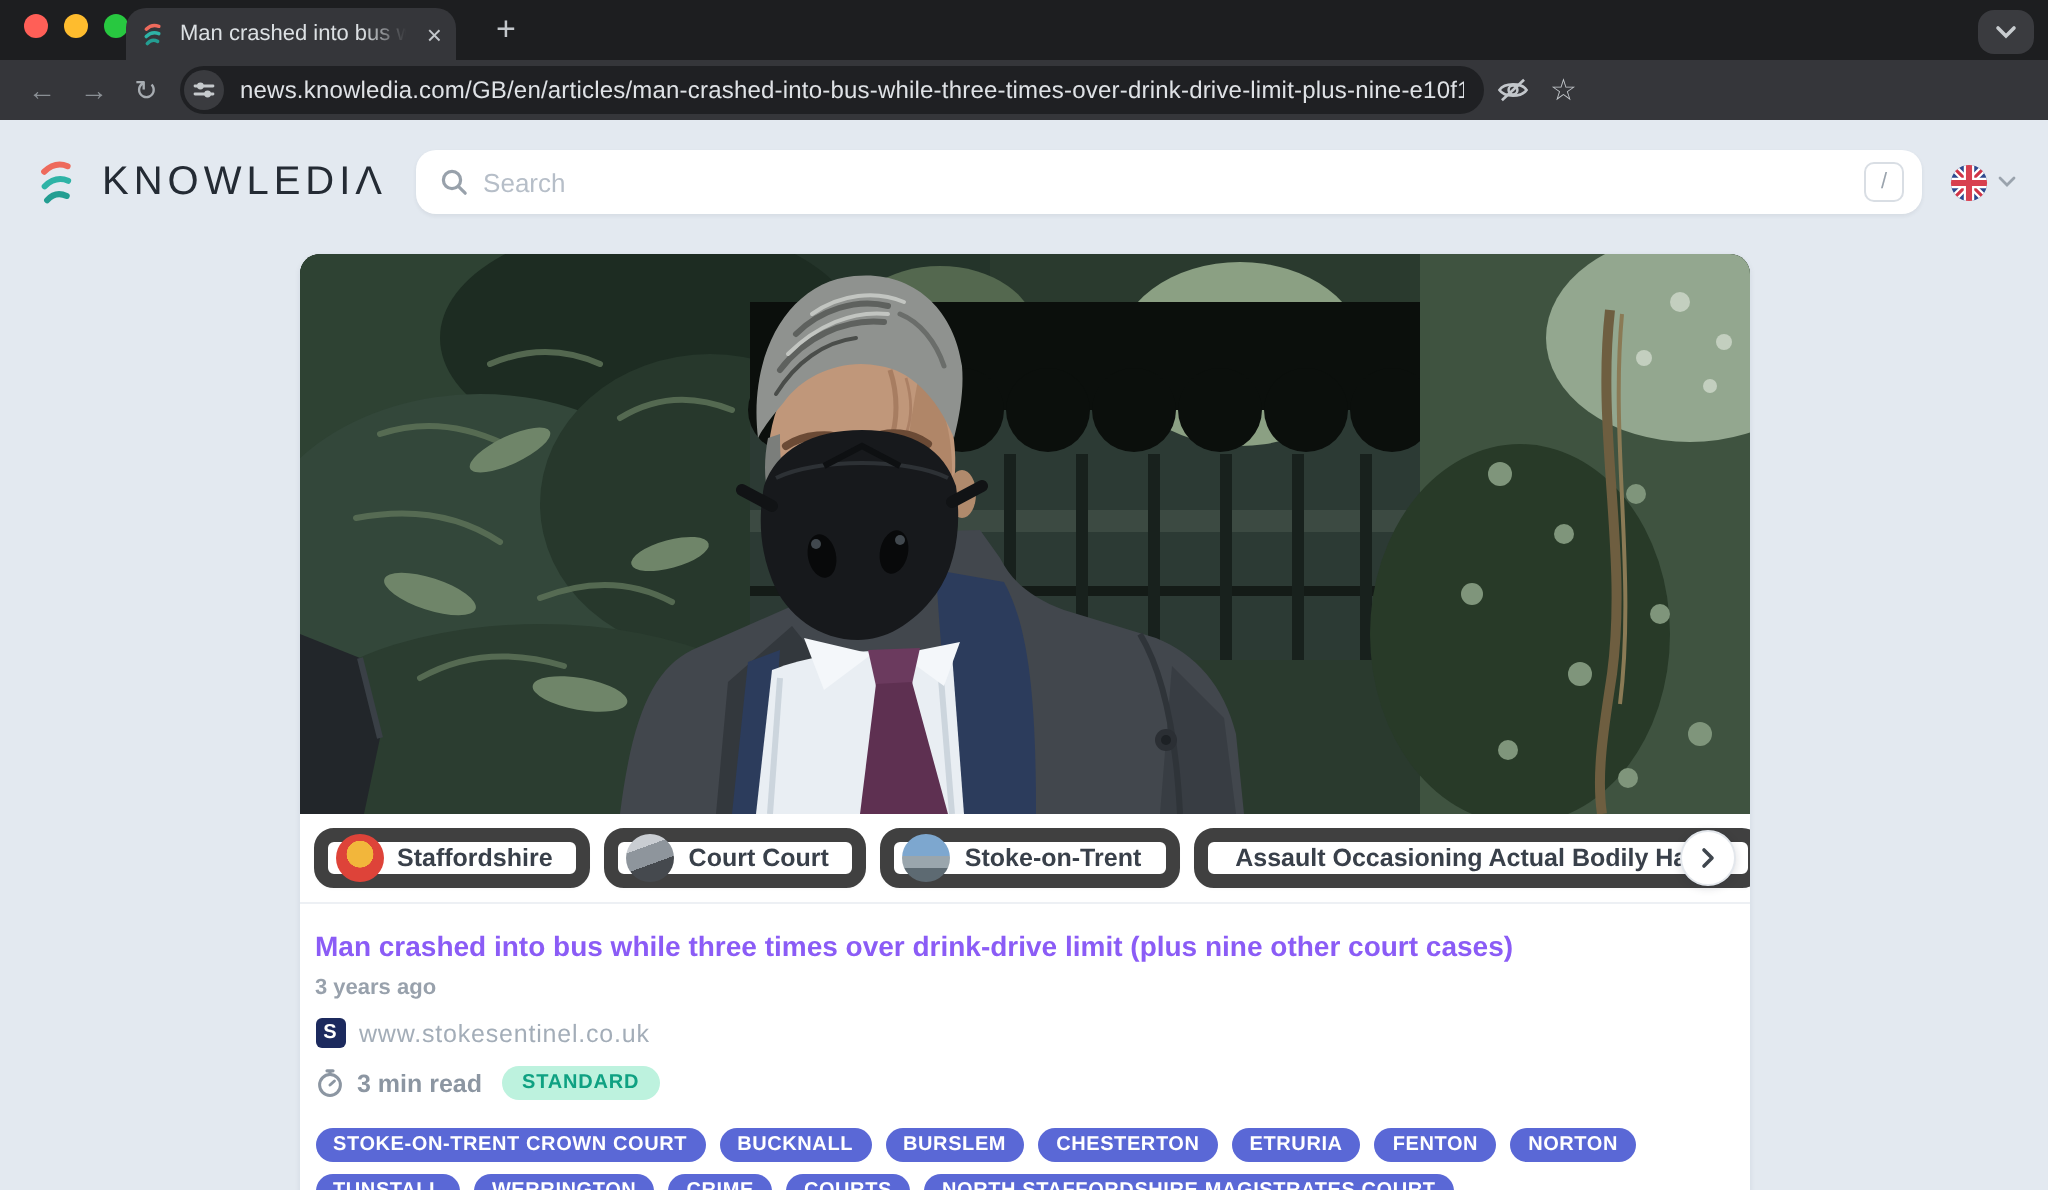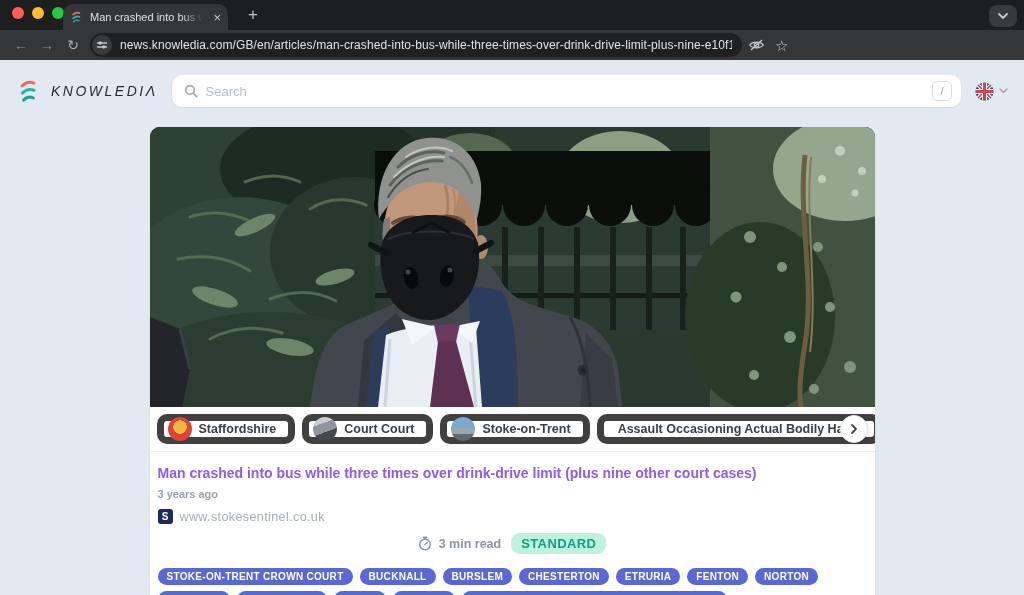--- a/index.html
+++ b/index.html
@@ -28,21 +28,21 @@
   .urlpill { width:652px; height:24px; background:#1f2023; border-radius:12px; display:flex;
              align-items:center; gap:8px; padding:0 10px 0 2px; margin-left:4px; }
   .tune-circle { width:20px; height:20px; border-radius:50%; background:#3a3b3f; display:grid; place-items:center; flex:0 0 auto; }
   .url-text { color:#dfe2e6; font-size:12px; white-space:nowrap; overflow:hidden; letter-spacing:.1px; }
   .pill-icons { display:flex; align-items:center; gap:10px; margin-left:6px; }
   .star { color:#c3c7cb; font-size:15px; line-height:1; }
 
   
   .site-header { height:62px; background:#e3e9f0; display:flex; align-items:center; padding:0 16px; }
   .brand { display:flex; align-items:center; gap:9px; flex:0 0 auto; }
-  .brand-text { font-size:14px; letter-spacing:2.5px; color:#242b34; font-weight:500;font-style:italic; }
+  .brand-text { font-size:20px; letter-spacing:2.5px; color:#242b34; font-weight:500; }
   .search { flex:1; margin:0 14px; height:32px; background:#fff; border-radius:10px; display:flex;
             align-items:center; gap:8px; padding:0 9px 0 12px; box-shadow:0 1px 2px rgba(25,39,60,.07); }
   .search input { flex:1; border:none; outline:none; font-size:13px; color:#39414b; background:transparent;
                   font-family:"Liberation Sans",sans-serif; }
   .search input::placeholder { color:#b6bec8; }
   .slash-badge { width:20px; height:20px; border:1px solid #d9dee4; border-radius:5px; color:#9aa3ad;
                  font-size:11px; display:grid; place-items:center; }
   .lang { display:flex; align-items:center; gap:5px; flex:0 0 auto; }
 
   
@@ -66,22 +66,22 @@
                  border-radius:50%; background:#fff; border:1px solid #e3e7ec;
                  box-shadow:0 1px 5px rgba(20,30,50,.15); display:grid; place-items:center; }
 
   .content { padding:9px 8px 12px; }
   .title { font-size:14px; font-weight:bold; color:#8b5cf6; white-space:nowrap; overflow:hidden; margin-top:4px; }
   .time-ago { margin-top:7px; font-size:11px; font-weight:bold; color:#98a1ac; }
   .source-row { margin-top:9px; display:flex; align-items:center; gap:7px; }
   .src-favicon { width:15px; height:15px; background:#1c2a5e; border-radius:3px; color:#fff; font-size:10px;
                  font-weight:bold; display:grid; place-items:center; line-height:1; }
   .source-domain { font-size:12.5px; color:#a3adb8; letter-spacing:.4px; }
-  .read-row { margin-top:9px; display:flex; align-items:center; gap:7px; font-size:12.5px; font-weight:bold; color:#8c96a2;justify-content:center; }
-  .badge-standard { background:#bdf2de; color:#0fa182; font-size:13px; font-weight:bold; letter-spacing:.4px;
+  .read-row { margin-top:9px; display:flex; align-items:center; gap:7px; font-size:12.5px; font-weight:bold; color:#8c96a2; }
+  .badge-standard { background:#bdf2de; color:#0fa182; font-size:10px; font-weight:bold; letter-spacing:.4px;
                     border-radius:9px; padding:3px 10px; margin-left:3px; }
   .tags { margin-top:14px; display:flex; flex-wrap:wrap; gap:6px 7px; max-width:702px; }
   .tag { background:#5a68d6; color:#fff; font-size:10px; font-weight:bold; letter-spacing:.3px;
          padding:3px 9px; border-radius:9px; white-space:nowrap; }
 </style>
 </head>
 <body>
 
 <div class="tabstrip">
   <div class="traffic">

